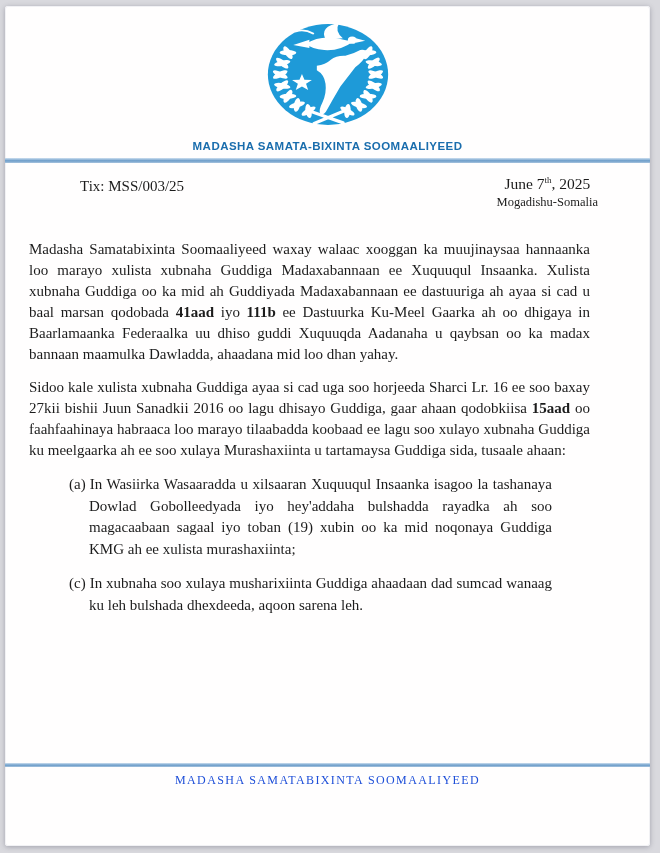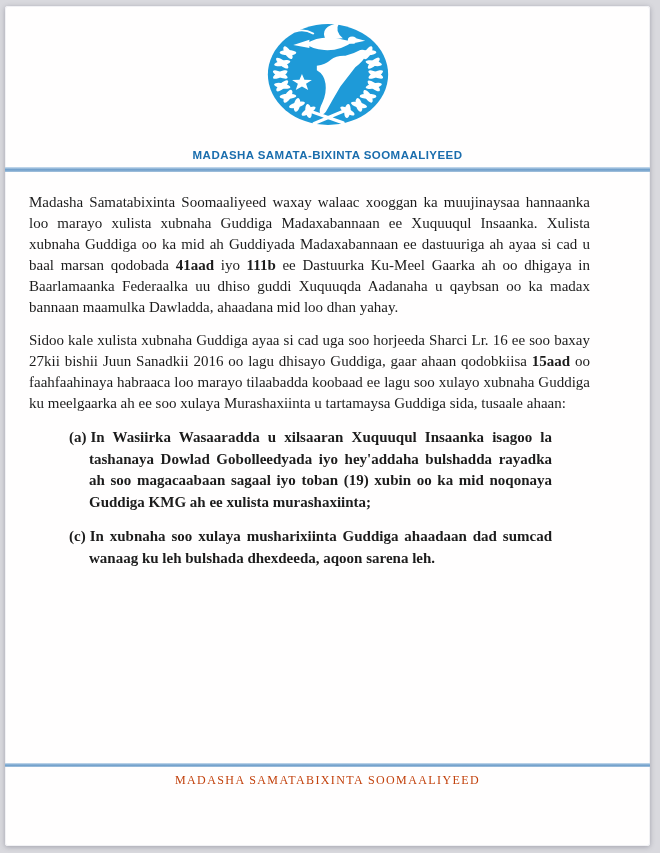--- a/index.html
+++ b/index.html
@@ -8,21 +8,21 @@
     background:#d9d9de;
     font-family:"Liberation Serif", serif;
   }
   .page{
     position:absolute;left:5px;top:6px;right:10px;bottom:7px;
     background:#fffefe;border-radius:3px;
     box-shadow:0 1px 5px rgba(60,60,80,.35), inset 0 0 0 1px #f1f1f4;
   }
   .logo-wrap{text-align:center;padding-top:15px;}
   .org-name{
-    text-align:center;color:#1a6dad;margin-top:17px;
+    text-align:center;color:#1a6dad;margin-top:8px;
     font-family:"Liberation Sans", sans-serif;
     font-weight:700;font-size:11.5px;letter-spacing:.45px;
   }
   .rule{
     height:5px;margin-top:6px;
     background:linear-gradient(#cfe0f0, #6b9cc9 55%, #a8c4de);
   }
   .meta-row{position:relative;height:44px;margin-top:12px;}
   .ref{position:absolute;left:75px;top:3px;font-size:15px;color:#1c1c1c;}
   .date-block{position:absolute;right:52px;top:0;text-align:center;color:#1c1c1c;}
@@ -32,33 +32,33 @@
   .doc-title{
     text-align:center;font-weight:700;font-size:15.5px;color:#111;
     letter-spacing:.3px;margin-top:24px;
   }
   .body-text{padding:0 60px 0 24px;color:#1c1c1c;}
   .body-text p{
     font-size:15px;line-height:21px;text-align:justify;margin:12px 0 0 0;
   }
   .body-text p.first{margin-top:20px;}
   b.inlinebold{font-weight:700;}
-  .doc-list{margin-top:7px;font-weight:bold;}
+  .doc-list{margin-top:7px;}
   .li{
     margin:13px 38px 0 40px;font-size:15px;line-height:21.5px;
     text-align:justify;padding-left:20px;text-indent:-20px;
   }
   .li-marker{margin-right:4px;}
   .footer{position:absolute;left:0;right:0;top:757px;}
   .footer-rule{
     height:4px;
     background:linear-gradient(#cfe0f0, #6b9cc9 55%, #a8c4de);
   }
   .footer-name{
-    text-align:center;margin-top:6px;color:#c2410c;
+    text-align:center;margin-top:6px;color:#1d4ed8;
     font-size:12px;letter-spacing:1.4px;
     font-family:"Liberation Serif", serif;
   }
 </style>
 </head>
 <body>
 
 <div class="page">
 
   <div class="logo-wrap">
@@ -108,20 +108,27 @@
 
       <path fill="#ffffff" d="M58 102 L62 113 L74 113.6 L64.6 121 L68 133 L58 126 L48 133 L51.4 121 L42 113.6 L54 113 Z"></path>
 
       <path fill="#ffffff" d="M82 86 Q96 84 104 75 Q114 66 128 67 Q142 63 152 56 Q162 53 161 66 Q157 78 144 89 L120 126 Q108 150 98 172 Q93 183 87 178 Q85 171 91 157 Q98 139 96 121 Q94 103 82 95 Z"></path>
     </svg>
   </div>
 
   <div class="org-name">MADASHA SAMATA-BIXINTA SOOMAALIYEED</div>
   <div class="rule"></div>
 
+  <div class="meta-row">
+    <span class="ref">Tix: MSS/003/25</span>
+    <div class="date-block">
+      <div class="date-line"><span>June 7</span><sup>th</sup><span>, 2025</span></div>
+      <div class="place-line">Mogadishu-Somalia</div>
+    </div>
+  </div>
 
 
   <div class="body-text">
     <p class="first"><span>Madasha Samatabixinta Soomaaliyeed waxay walaac xooggan ka muujinaysaa hannaanka loo marayo xulista xubnaha Guddiga Madaxabannaan ee Xuquuqul Insaanka. Xulista xubnaha Guddiga oo ka mid ah Guddiyada Madaxabannaan ee dastuuriga ah ayaa si cad u baal marsan qodobada </span><b class="inlinebold">41aad</b><span> iyo </span><b class="inlinebold">111b</b><span> ee Dastuurka Ku-Meel Gaarka ah oo dhigaya in Baarlamaanka Federaalka uu dhiso guddi Xuquuqda Aadanaha u qaybsan oo ka madax bannaan maamulka Dawladda, ahaadana mid loo dhan yahay.</span></p>
 
     <p><span>Sidoo kale xulista xubnaha Guddiga ayaa si cad uga soo horjeeda Sharci Lr. 16 ee soo baxay 27kii bishii Juun Sanadkii 2016 oo lagu dhisayo Guddiga, gaar ahaan qodobkiisa </span><b class="inlinebold">15aad</b><span> oo faahfaahinaya habraaca loo marayo tilaabadda koobaad ee lagu soo xulayo xubnaha Guddiga ku meelgaarka ah ee soo xulaya Murashaxiinta u tartamaysa Guddiga sida, tusaale ahaan:</span></p>
 
     <div class="doc-list">
       <div class="li"><span class="li-marker">(a)</span><span>In Wasiirka Wasaaradda u xilsaaran Xuquuqul Insaanka isagoo la tashanaya Dowlad Gobolleedyada iyo hey'addaha bulshadda rayadka ah soo magacaabaan sagaal iyo toban (19) xubin oo ka mid noqonaya Guddiga KMG ah ee xulista murashaxiinta;</span></div>
       <div class="li"><span class="li-marker">(c)</span><span>In xubnaha soo xulaya musharixiinta Guddiga ahaadaan dad sumcad wanaag ku leh bulshada dhexdeeda, aqoon sarena leh.</span></div>

